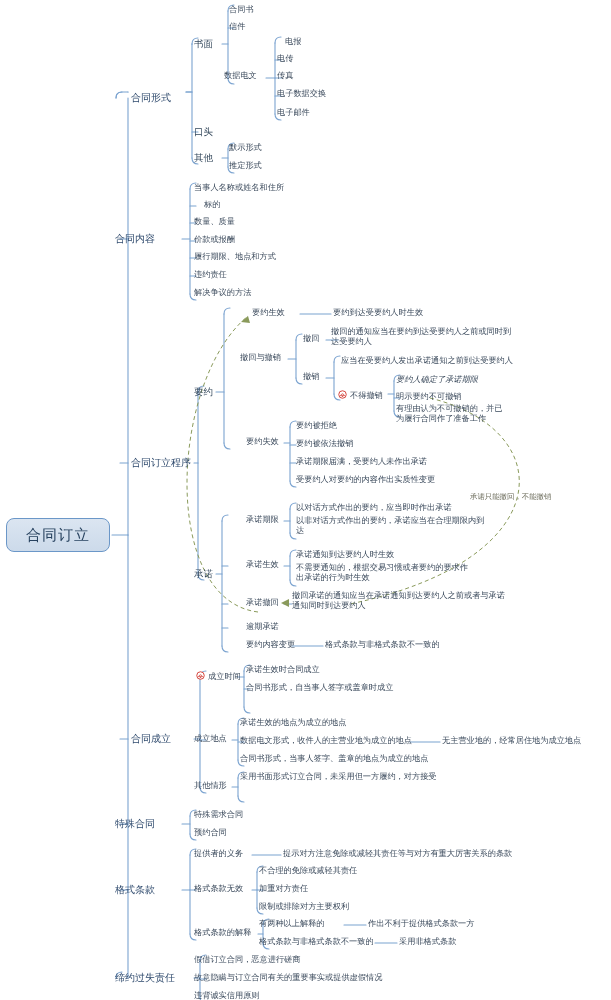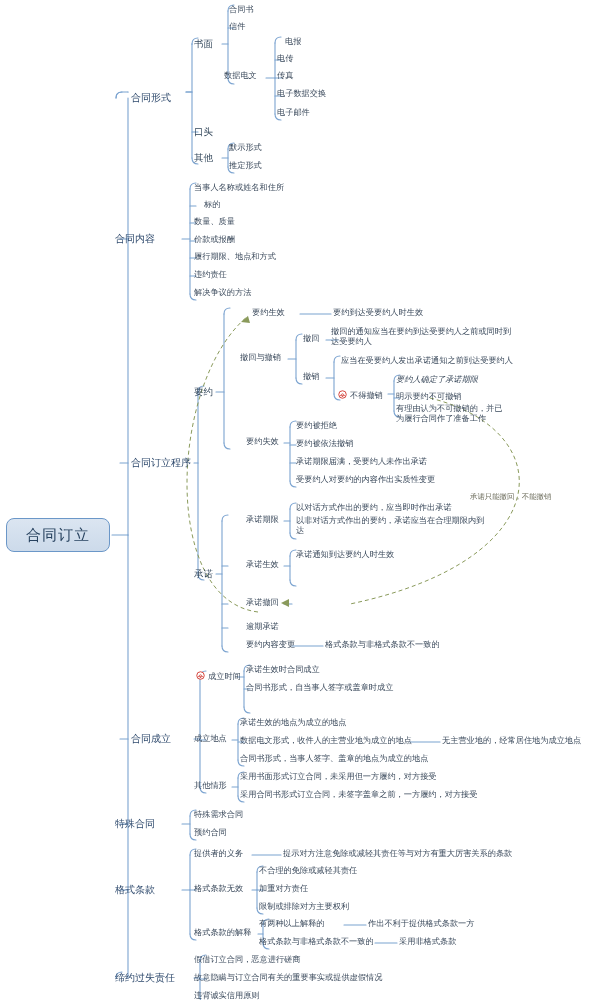--- a/index.html
+++ b/index.html
@@ -250,21 +250,27 @@
   </div>
 
   <div class="node lvl3 wrap" style="left:396px;top:404px;width:112px;">
     <span>有理由认为不可撤销的，并已为履行合同作了准备工作</span>
   </div>
 
   <div class="node lvl3 wrap" style="left:296px;top:516px;width:190px;">
     <span>以非对话方式作出的要约，承诺应当在合理期限内到达</span>
   </div>
 
-
+  <div class="node lvl3 wrap" style="left:296px;top:563px;width:180px;">
+    <span>不需要通知的，根据交易习惯或者要约的要求作出承诺的行为时生效</span>
+  </div>
+
+  <div class="node lvl3 wrap" style="left:292px;top:591px;width:218px;">
+    <span>撤回承诺的通知应当在承诺通知到达要约人之前或者与承诺通知同时到达要约人</span>
+  </div>
 
   <div class="node lvl3" style="left:196px;top:671px;">
     <svg class="marker" viewBox="0 0 12 12">
         <circle cx="6" cy="6" r="5" fill="#fff" stroke="#d0342c" stroke-width="1.2"></circle>
         <path d="M3.3 7.6 Q6 2.6 8.7 7.6 Z" fill="none" stroke="#d0342c" stroke-width="1.1"></path>
         <circle cx="6" cy="8.6" r="0.7" fill="#d0342c"></circle>
       </svg><span>成立时间</span>
   </div>
 
 <div class="node lvl1" style="left: 131px; top: 92px;">合同形式</div>
@@ -316,21 +322,20 @@
     <div class="node lvl1" style="left: 131px; top: 733px;">合同成立</div>
     <div class="node lvl3" style="left: 246px; top: 665px;">承诺生效时合同成立</div>
     <div class="node lvl3" style="left: 246px; top: 683px;">合同书形式，自当事人签字或盖章时成立</div>
     <div class="node lvl3" style="left: 194px; top: 734px;">成立地点</div>
     <div class="node lvl3" style="left: 240px; top: 718px;">承诺生效的地点为成立的地点</div>
     <div class="node lvl3" style="left: 240px; top: 736px;">数据电文形式，收件人的主营业地为成立的地点</div>
     <div class="node lvl3" style="left: 442px; top: 736px;">无主营业地的，经常居住地为成立地点</div>
     <div class="node lvl3" style="left: 240px; top: 754px;">合同书形式，当事人签字、盖章的地点为成立的地点</div>
     <div class="node lvl3" style="left: 194px; top: 781px;">其他情形</div>
     <div class="node lvl3" style="left: 240px; top: 772px;">采用书面形式订立合同，未采用但一方履约，对方接受</div>
-    <div class="node lvl3" style="left: 240px; top: 790px;">采用合同书形式订立合同，未签字盖章之前，一方履约，对方接受</div>
     <div class="node lvl1" style="left: 115px; top: 818px;">特殊合同</div>
     <div class="node lvl3" style="left: 194px; top: 810px;">特殊需求合同</div>
     <div class="node lvl3" style="left: 194px; top: 828px;">预约合同</div>
     <div class="node lvl1" style="left: 115px; top: 884px;">格式条款</div>
     <div class="node lvl3" style="left: 194px; top: 849px;">提供者的义务</div>
     <div class="node lvl3" style="left: 283px; top: 849px;">提示对方注意免除或减轻其责任等与对方有重大厉害关系的条款</div>
     <div class="node lvl3" style="left: 194px; top: 884px;">格式条款无效</div>
     <div class="node lvl3" style="left: 259px; top: 866px;">不合理的免除或减轻其责任</div>
     <div class="node lvl3" style="left: 259px; top: 884px;">加重对方责任</div>
     <div class="node lvl3" style="left: 259px; top: 902px;">限制或排除对方主要权利</div>

